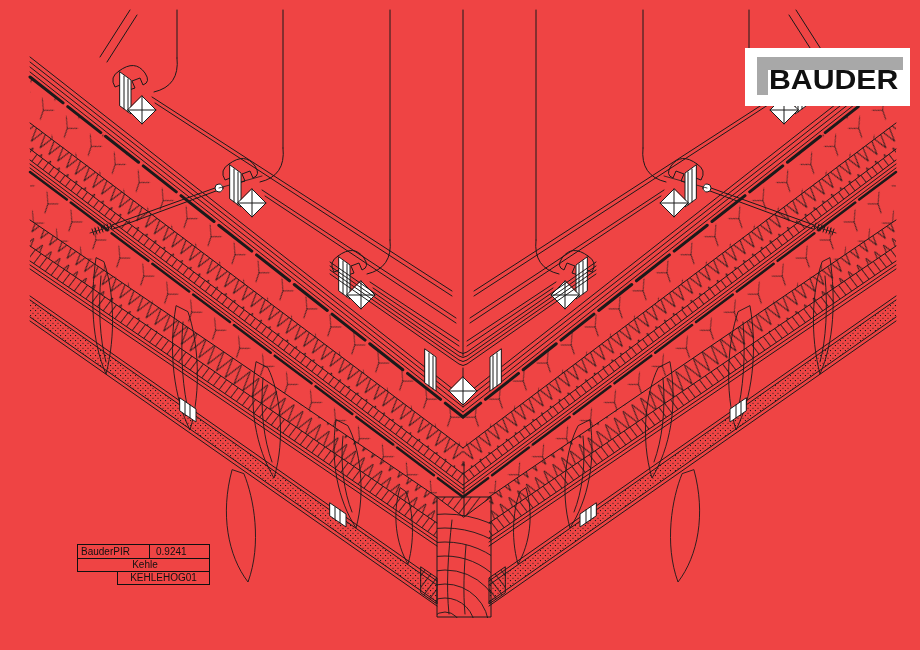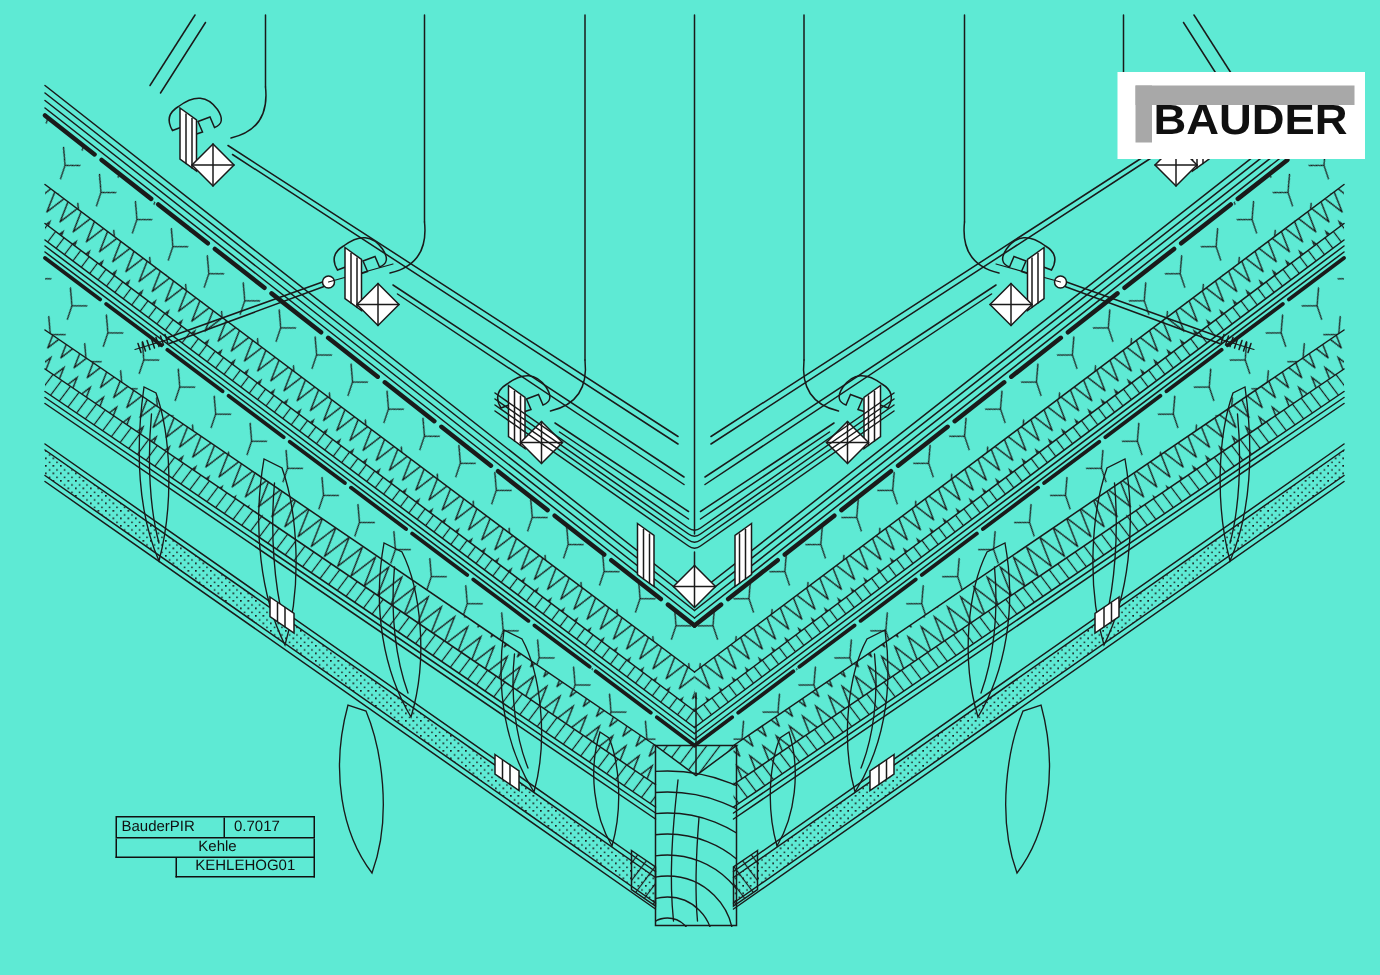--- a/index.html
+++ b/index.html
@@ -1,16 +1,16 @@
 <!DOCTYPE html>
 <html><head>
 <meta charset="utf-8">
 <style>
   html,body{margin:0;padding:0;background:#e8e8e8;}
-  .stage{position:relative;width:920px;height:650px;background:#5eead4;overflow:hidden;
+  .stage{position:relative;width:920px;height:650px;background:#ef4444;overflow:hidden;
          font-family:"Liberation Sans", sans-serif;}
   .stage svg{position:absolute;left:0;top:0;}
   
   .logo{position:absolute;left:745px;top:48px;width:165px;height:58px;background:#ffffff;}
   .logo-bar{position:absolute;left:12px;top:9px;width:146px;height:13px;background:#a8a8a8;}
   .logo-leg{position:absolute;left:12px;top:9px;width:11px;height:38px;background:#a8a8a8;}
   .logo-text{position:absolute;left:24px;top:17px;width:138px;font-size:28px;line-height:30px;
              font-weight:bold;letter-spacing:0px;color:#101010;
              transform:scaleX(1.08);transform-origin:left center;}
   
@@ -199,19 +199,19 @@
 
 <div class="logo">
   <div class="logo-bar"></div>
   <div class="logo-leg"></div>
   <div class="logo-text">BAUDER</div>
 </div>
 
 <div class="tblock">
   <div class="trow1">
     <div class="tcell-prod">BauderPIR</div>
-    <div class="tcell-date">0.7017</div>
+    <div class="tcell-date">0.9241</div>
   </div>
   <div class="trow2">Kehle</div>
   <div class="trow3">KEHLEHOG01</div>
 </div>
 
 </div>
 
 </body></html>

